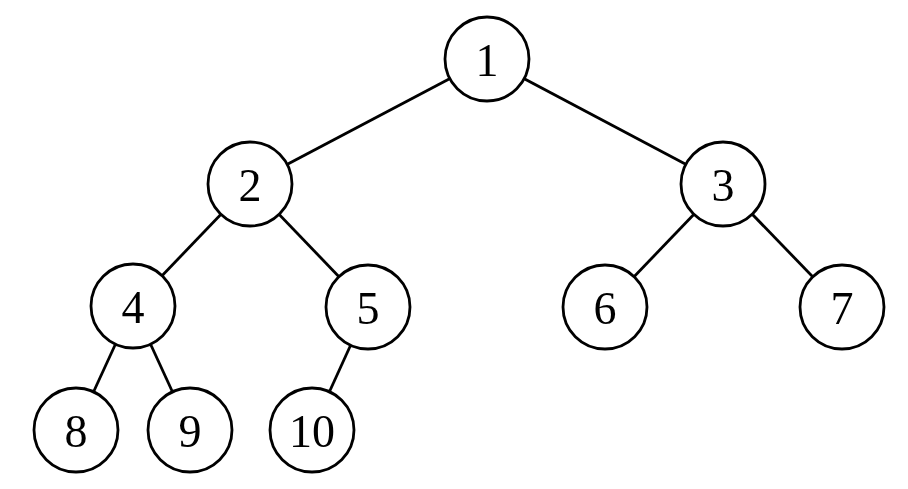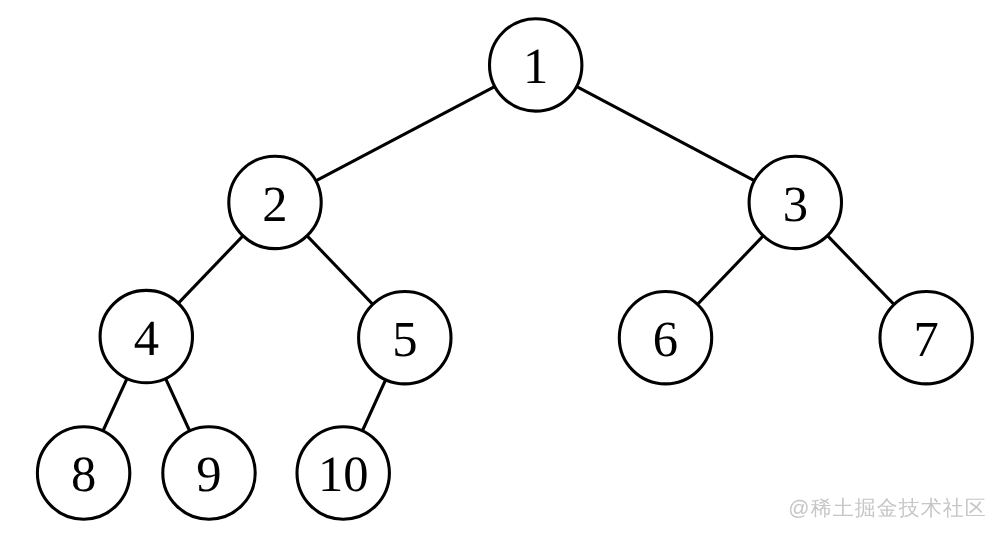--- a/index.html
+++ b/index.html
@@ -84,14 +84,13 @@
       </g>
       <g>
         <circle cx="190" cy="430" r="42" fill="#ffffff" stroke="#000000" stroke-width="2.8"></circle>
         <text x="190" y="430" dy="0.36em" class="node-label">9</text>
       </g>
       <g>
         <circle cx="312" cy="430" r="42" fill="#ffffff" stroke="#000000" stroke-width="2.8"></circle>
         <text x="312" y="430" dy="0.36em" class="node-label">10</text>
       </g>
     </svg>
-  <div class="watermark" style="color: rgb(198, 198, 198);">@稀土掘金技术社区</div>
 </div>
 
 </body></html>

